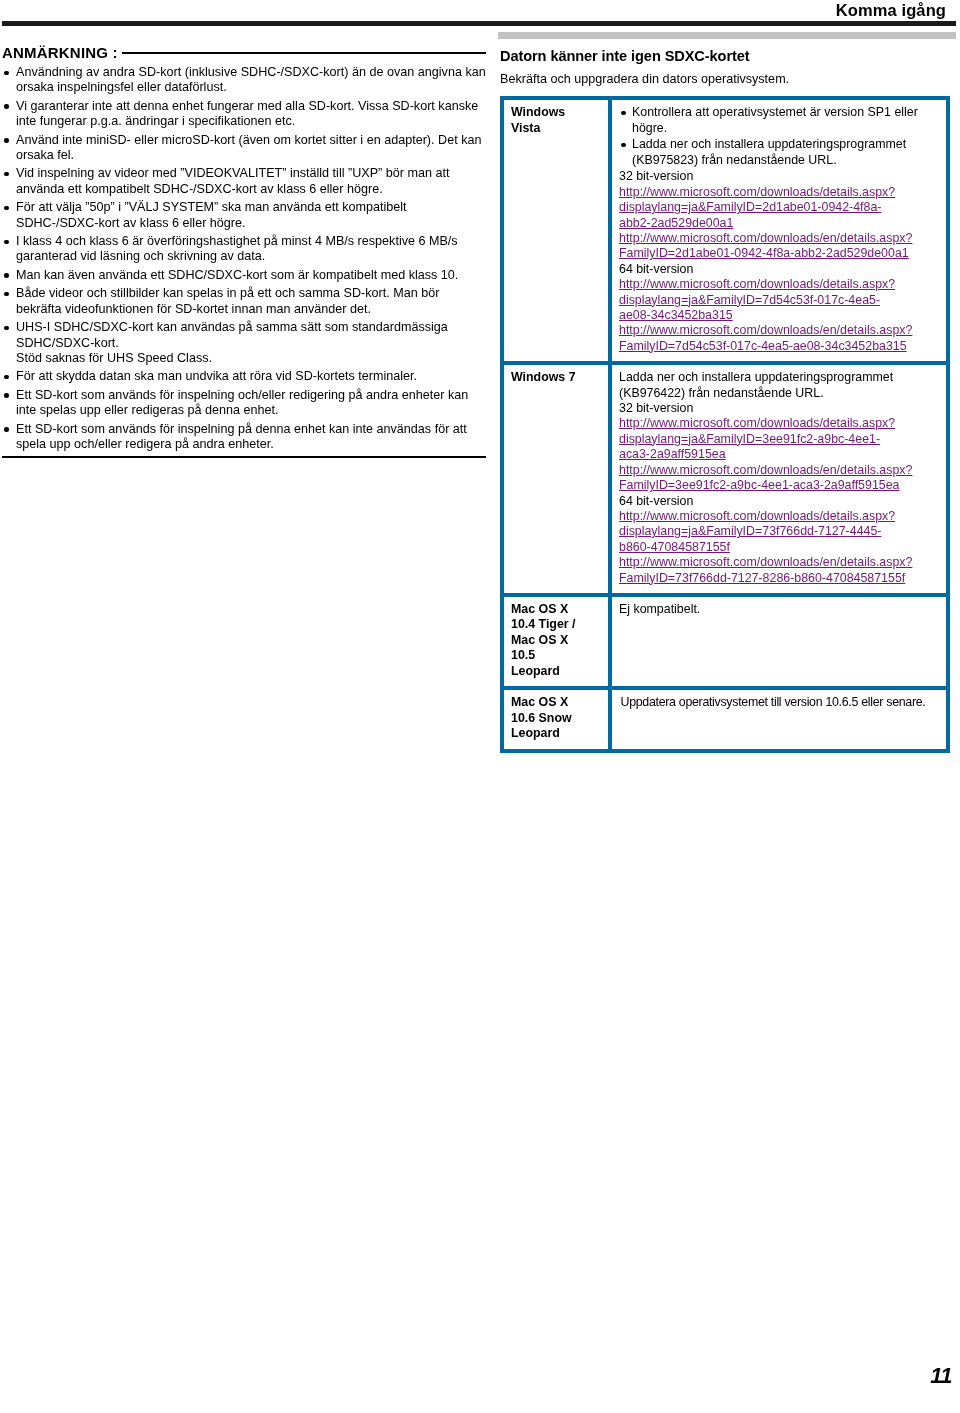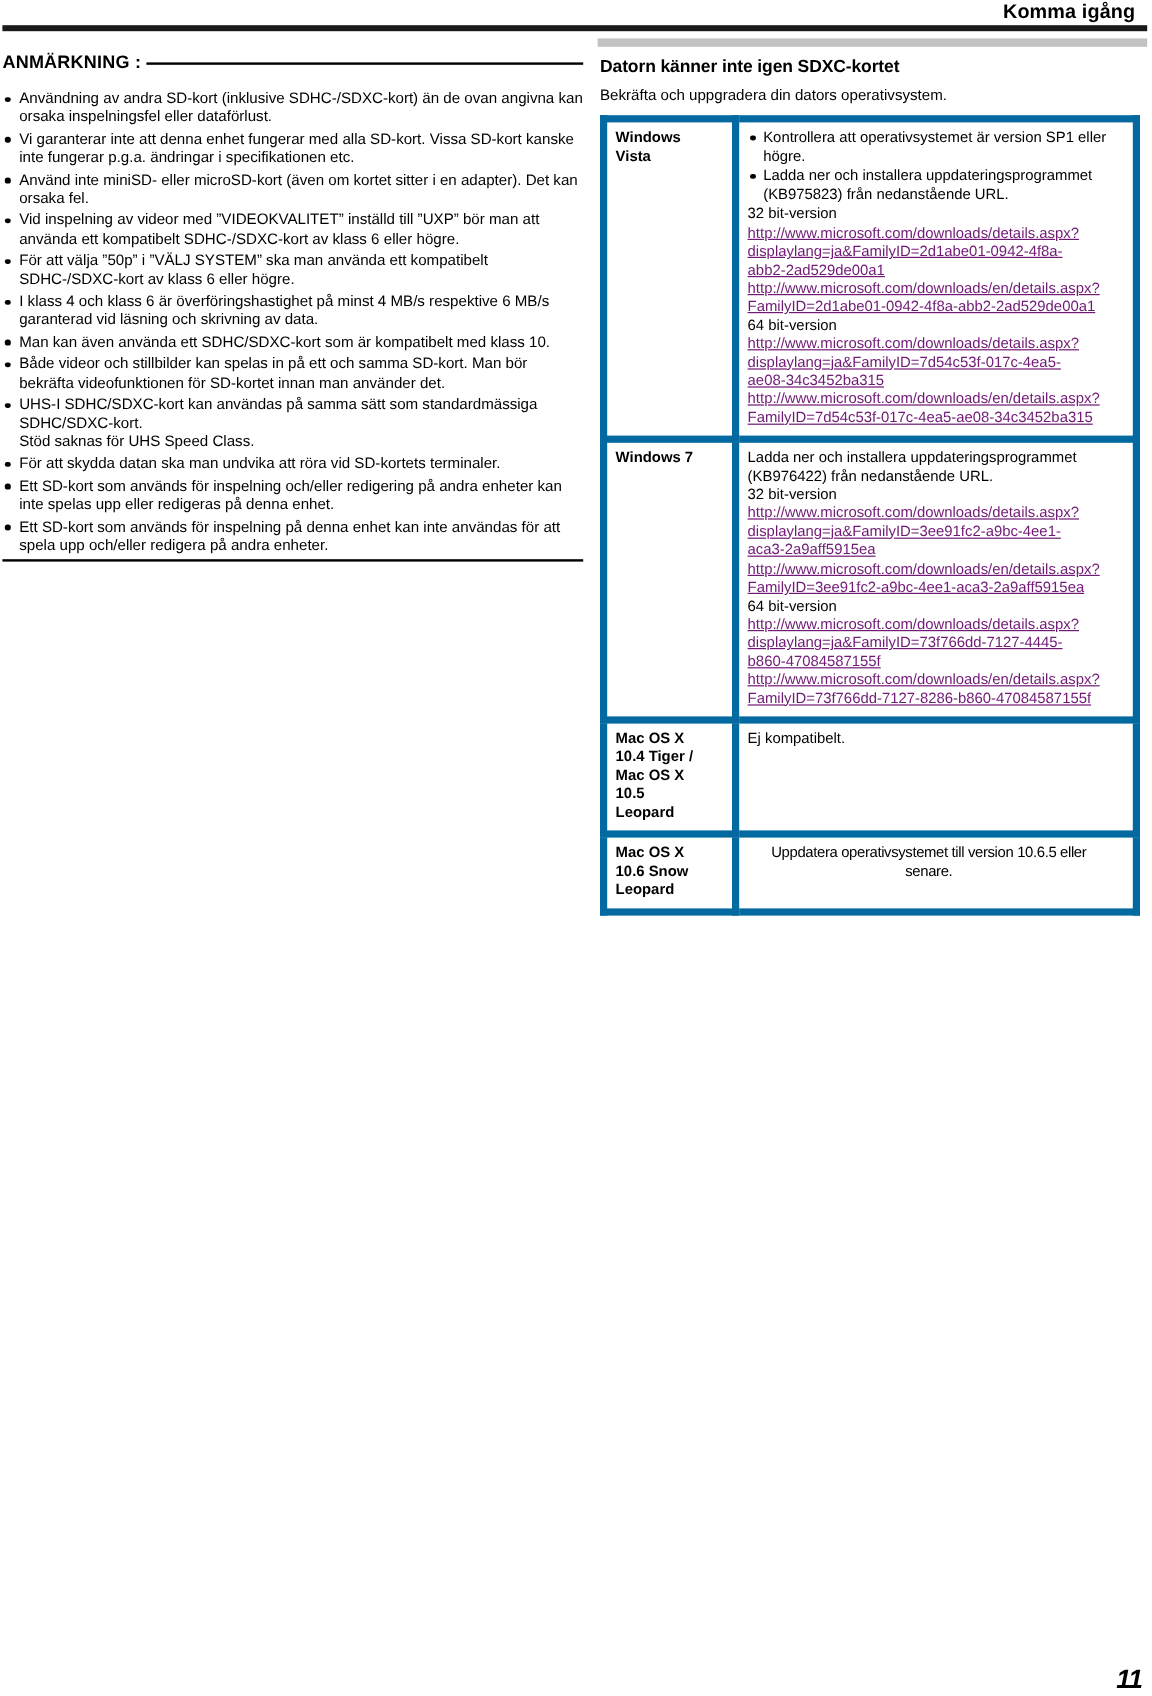--- a/index.html
+++ b/index.html
@@ -54,21 +54,21 @@
     left: 498px;
     top: 32px;
     width: 458px;
   }
 
   
   .note-head {
     display: flex;
     align-items: center;
     height: 20px;
-    margin-bottom: 13px;
+    margin-bottom: 3px;
   }
   .note-head-label {
     font-size: 15px;
     font-weight: bold;
     letter-spacing: 0.2px;
     white-space: nowrap;
   }
   .note-head-rule {
     flex: 1 1 auto;
     height: 2px;
@@ -126,21 +126,21 @@
   }
 
   
   table.os-table {
     border-collapse: collapse;
     width: 450px;
     margin-left: 2px;
     table-layout: fixed;
   }
   table.os-table td {
-    border: 6px solid #0369a1;
+    border: 4px solid #0369a1;
     vertical-align: top;
     padding: 5px 19px 7px 7px;
     margin-top: 31px;
   }
   td.os-name {
     width: 78px;
     font-size: 12.4px;
     font-weight: bold;
     line-height: 15.5px;
   }
@@ -179,21 +179,21 @@
     line-height: 15.4px;
     word-break: break-all;
   }
   .cell-note { display: block; line-height: 15.4px; }
   .squeeze { letter-spacing: -0.3px; text-align: center; }
 
   
   .page-number {
     position: absolute;
     right: 8px;
-    bottom: 0;
+    bottom: 24px;
     font-size: 22px;
     font-weight: bold;
     font-style: italic;
     letter-spacing: -0.5px;
   }
 </style>
 </head>
 <body>
 
 <div class="page-header">

